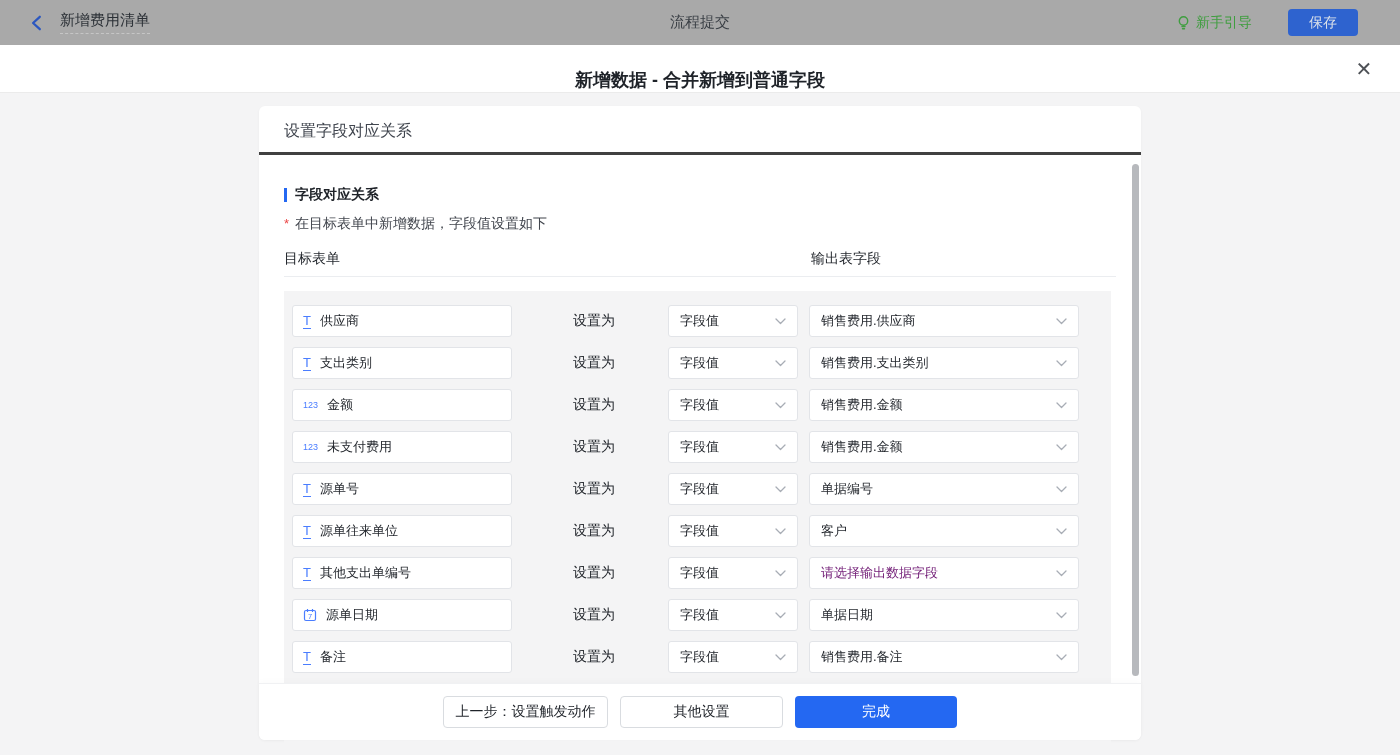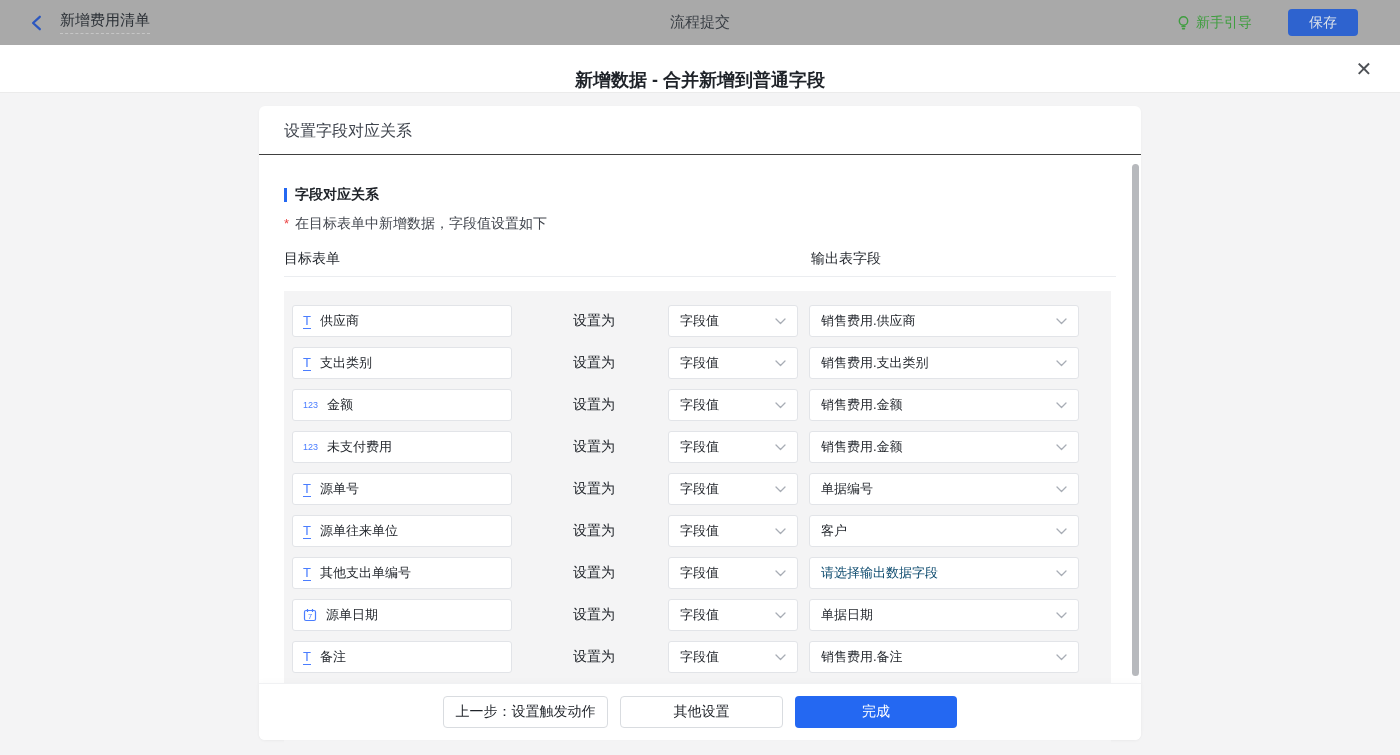--- a/index.html
+++ b/index.html
@@ -43,21 +43,21 @@
   }
 
   
   .page-body { height:662px; padding-top:13px; }
   .panel {
     width:882px; height:634px; margin:0 auto; background:#fff;
     border-radius:6px; position:relative; box-shadow:0 1px 3px rgba(0,0,0,0.04);
   }
   .panel-header {
     height:49px; line-height:49px; padding-left:25px; font-size:16px;
-    color:#41464f; border-bottom:1px solid #404040;
+    color:#41464f; border-bottom:3px solid #404040;
     border-radius:6px 6px 0 0;
   }
   .panel-body { padding:0 25px; }
   .section-title { margin-top:32px; display:flex; align-items:center; height:16px; }
   .section-bar { width:3px; height:14px; background:var(--primary,#2468f2); margin-right:8px; }
   .section-text { font-size:14px; font-weight:700; color:#1f2329; }
   .desc-line { margin-top:12px; font-size:14px; color:#42464e; display:flex; align-items:flex-start; }
   .req-mark { color:var(--required-red,#eb4545); font-size:13px; margin-right:6px; line-height:18px; }
   .col-headers { margin-top:17px; position:relative; height:16px; font-size:14px; color:#1f2329; }
   .col-right { position:absolute; left:527px; top:0; }
@@ -77,21 +77,21 @@
   .fi-text { font-size:13px; line-height:13px; border-bottom:1.5px solid currentColor; padding-bottom:1px; }
   .fi-num { font-size:9px; letter-spacing:0; }
   .set-as { margin-left:61px; width:44px; font-size:14px; color:#1f2329; flex:none; }
   .select {
     height:32px; background:#fff; border:1px solid #e2e4e8; border-radius:3px;
     display:flex; align-items:center; justify-content:space-between;
     padding:0 11px; font-size:13px; color:#1f2329; cursor:pointer;
   }
   .mode-select { width:130px; margin-left:51px; flex:none; }
   .output-select { width:270px; margin-left:11px; flex:none; }
-  .placeholder { color:#0c4a6e; }
+  .placeholder { color:#701a75; }
   .chev { flex:none; }
 
   .scroll-thumb {
     position:absolute; right:2px; top:58px; width:7px; height:512px;
     background:#b7b9bd; border-radius:4px; cursor:pointer;
   }
 
   .panel-footer {
     position:absolute; left:0; right:0; bottom:0; height:57px; background:#fff;
     border-top:1px solid #f0f1f3; border-radius:0 0 6px 6px;

